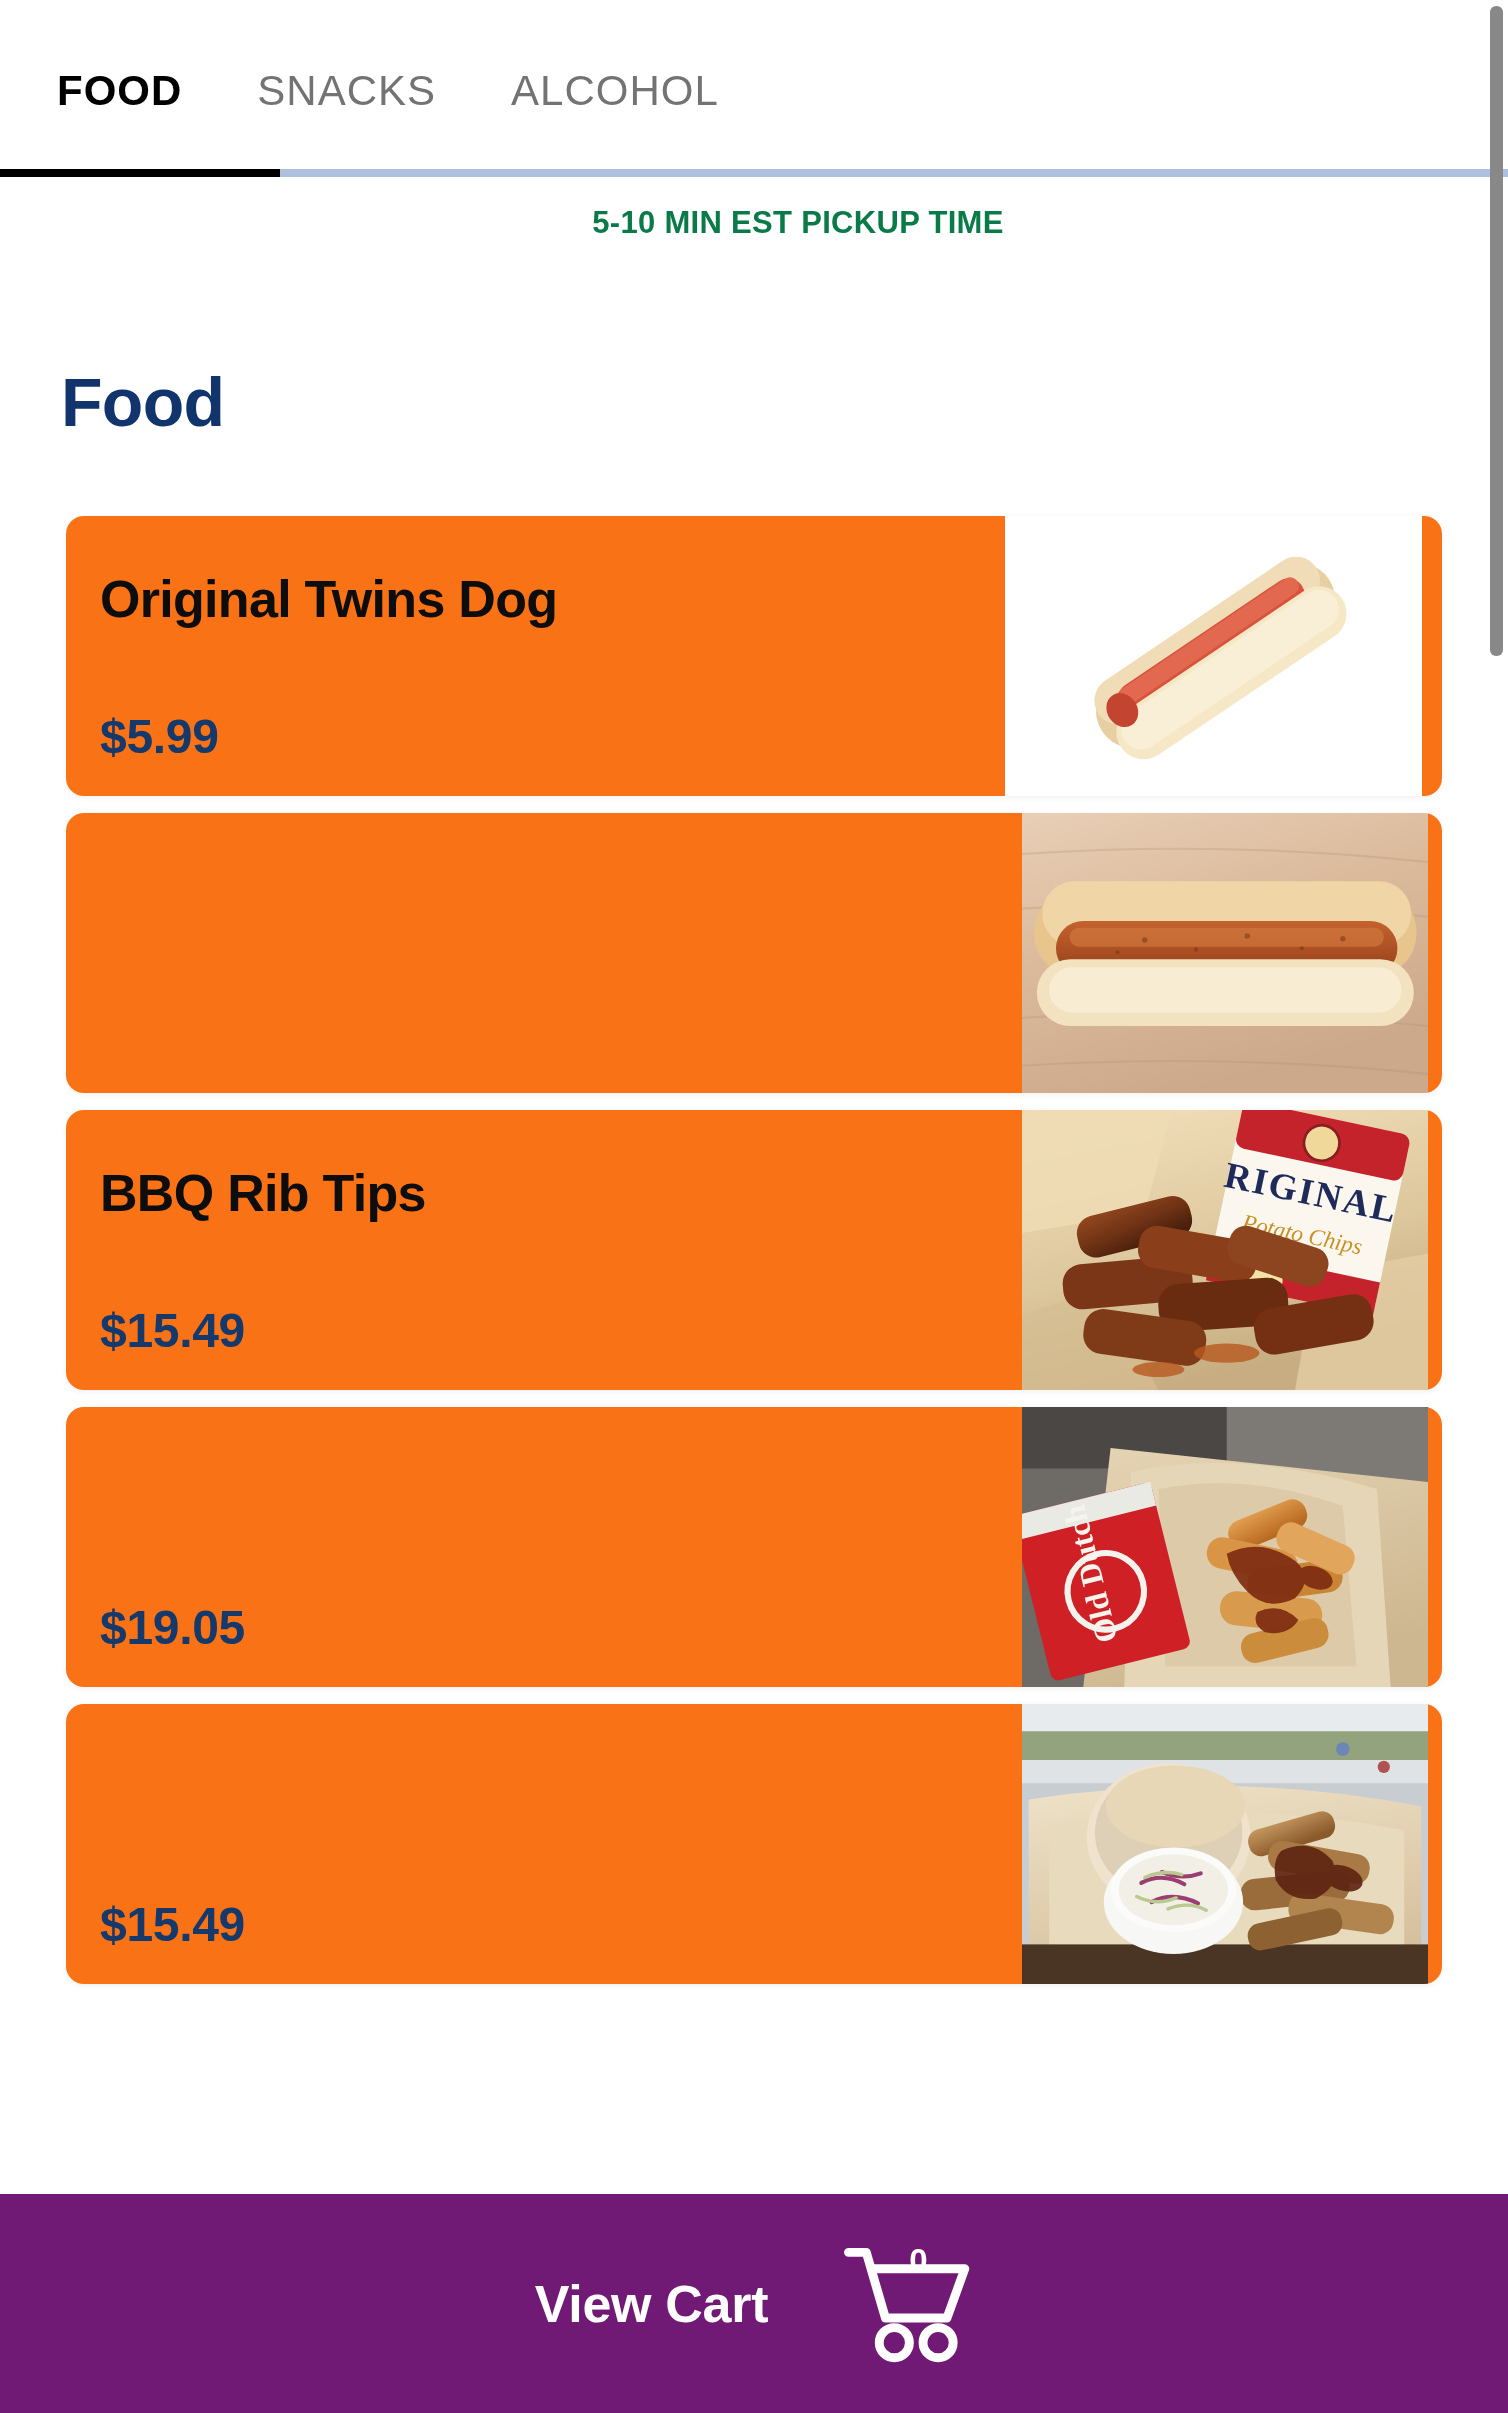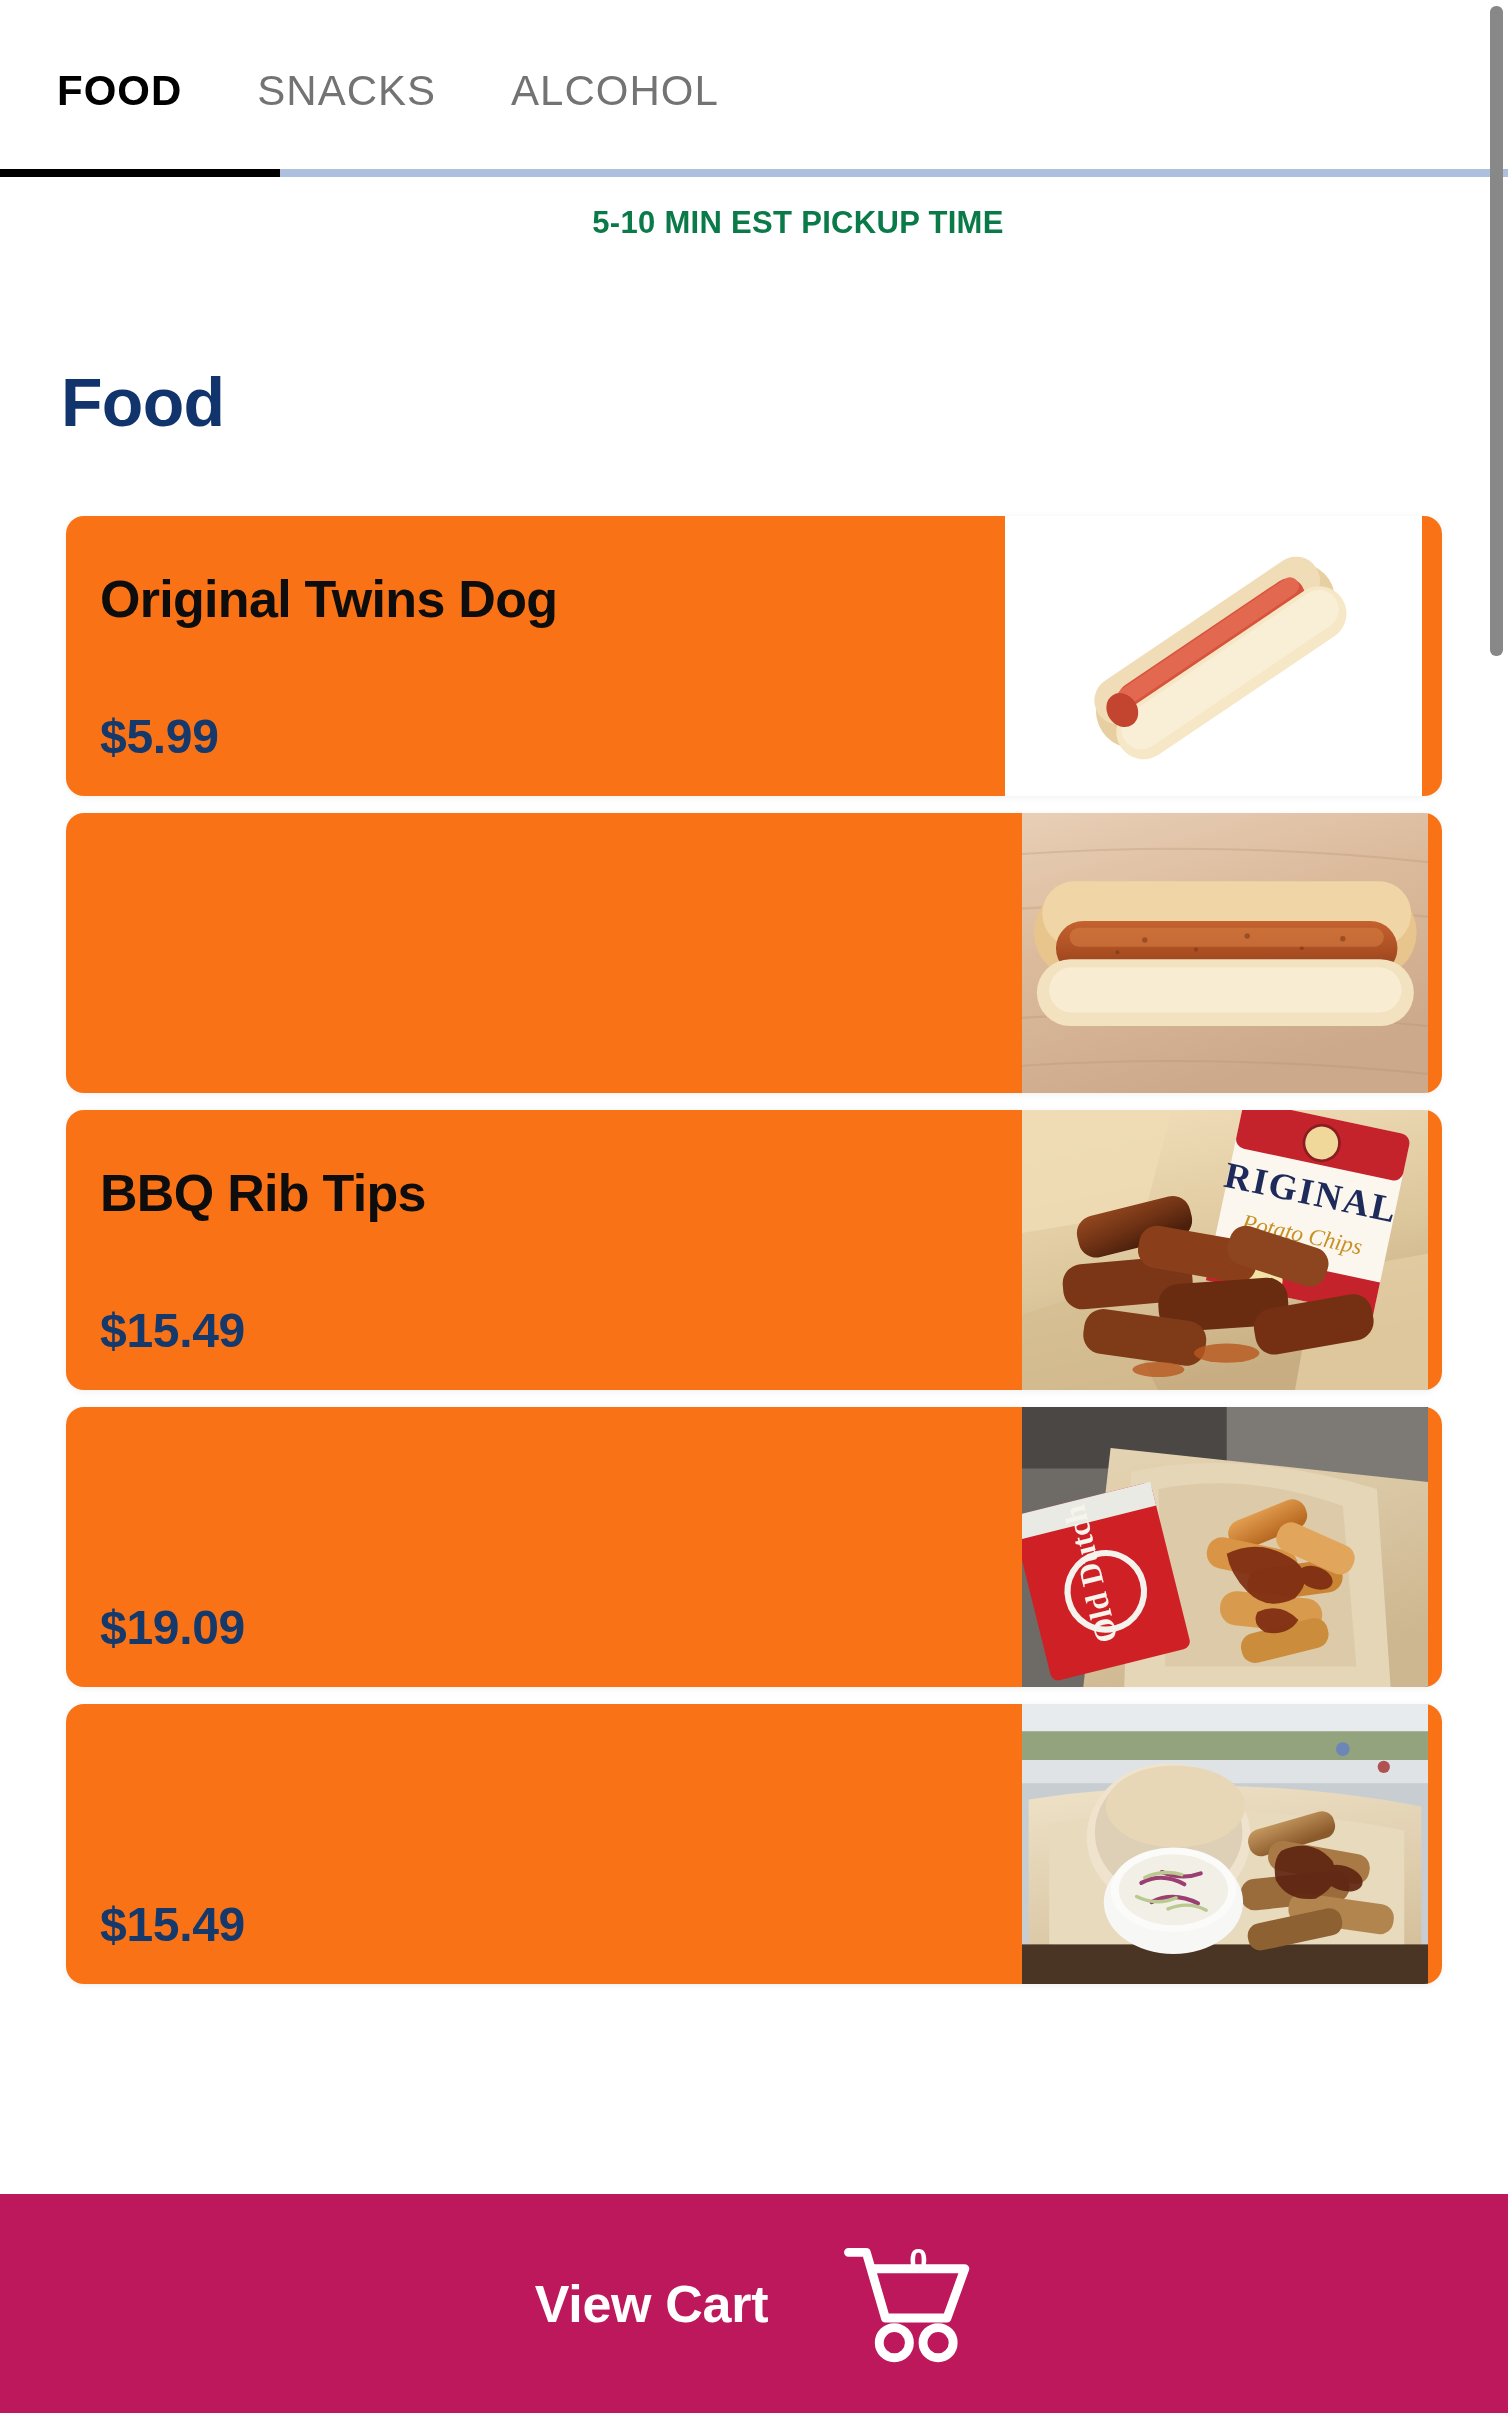--- a/index.html
+++ b/index.html
@@ -169,21 +169,21 @@
     display: block;
   }
 
   
   .bottom-bar {
     position: absolute;
     left: 0;
     bottom: 0;
     width: 1508px;
     height: 219px;
-    background: #be185d;
+    background: #701a75;
     display: flex;
     align-items: center;
     justify-content: center;
   }
   .view-cart-label {
     font-size: 52px;
     font-weight: 700;
     color: #ffffff;
     letter-spacing: -0.3px;
     margin-right: 75px;
@@ -337,21 +337,21 @@
         <g fill="#b8591f" opacity="0.8">
           <ellipse cx="300" cy="356" rx="48" ry="14"></ellipse>
           <ellipse cx="200" cy="380" rx="38" ry="11"></ellipse>
         </g>
       </svg>
     </div>
   </div>
 
   <div class="card">
     <div class="card-text">
-      <div class="item-price">$19.09</div>
+      <div class="item-price">$19.05</div>
     </div>
     <div class="item-image">
       <svg class="pic" viewBox="0 0 595 410" preserveAspectRatio="xMidYMid slice">
         <defs>
           <linearGradient id="paperB" x1="0" y1="0" x2="0.4" y2="1">
             <stop offset="0%" stop-color="#e5d4b4"></stop>
             <stop offset="100%" stop-color="#cdb790"></stop>
           </linearGradient>
           <linearGradient id="chick" x1="0" y1="0" x2="0.3" y2="1">
             <stop offset="0%" stop-color="#e4a152"></stop>

